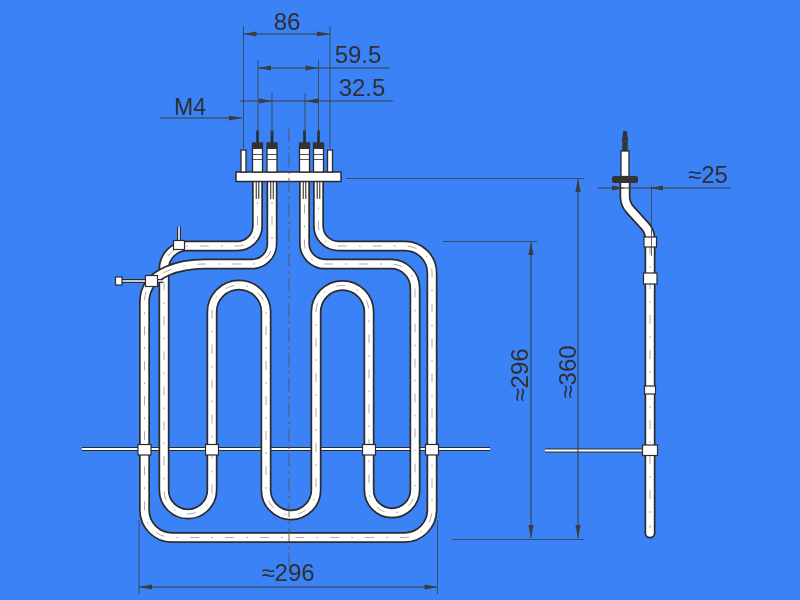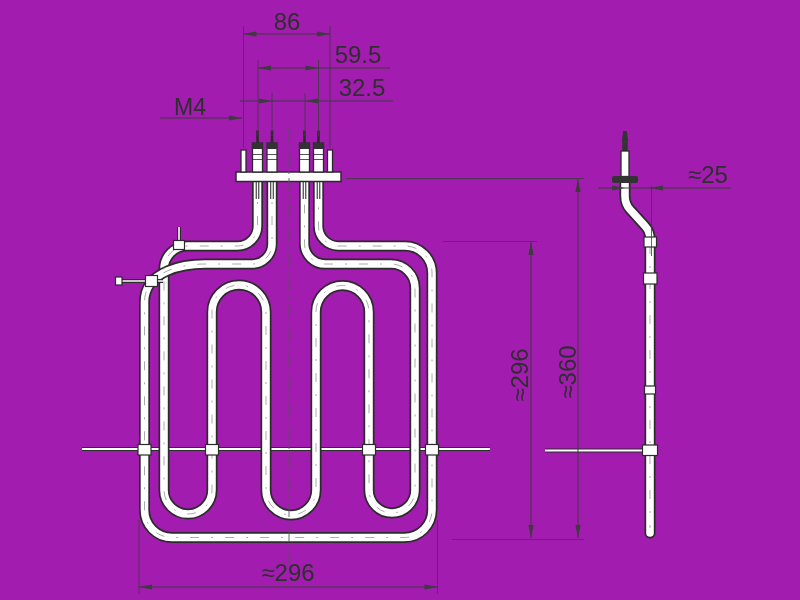--- a/index.html
+++ b/index.html
@@ -1,16 +1,16 @@
 <!DOCTYPE html>
 <html><head>
 <meta charset="utf-8">
 <style>
   html,body{margin:0;padding:0;background:#ffffff;}
-  .canvas{width:800px;height:600px;background:#a21caf;position:relative;overflow:hidden;}
+  .canvas{width:800px;height:600px;background:#3b82f6;position:relative;overflow:hidden;}
   svg{display:block;}
   .t-dark{stroke:#2b2b2b;stroke-width:11;fill:none;}
   .t-white{stroke:#ffffff;stroke-width:7.6;fill:none;}
   .t-center{stroke:#8a8a8a;stroke-width:0.9;fill:none;stroke-dasharray:9 12 2 12;opacity:.8;}
   .rod-dark{stroke:#2b2b2b;stroke-width:4.2;fill:none;}
   .rod-white{stroke:#ffffff;stroke-width:1.8;fill:none;}
   .pin-dark{stroke:#2b2b2b;stroke-width:2.6;fill:none;}
   .thin{stroke:#2b2b2b;stroke-width:1.3;fill:#ffffff;}
   .fillDark{fill:#333333;stroke:none;}
   .clip{fill:#ffffff;stroke:#2b2b2b;stroke-width:1.2;}

